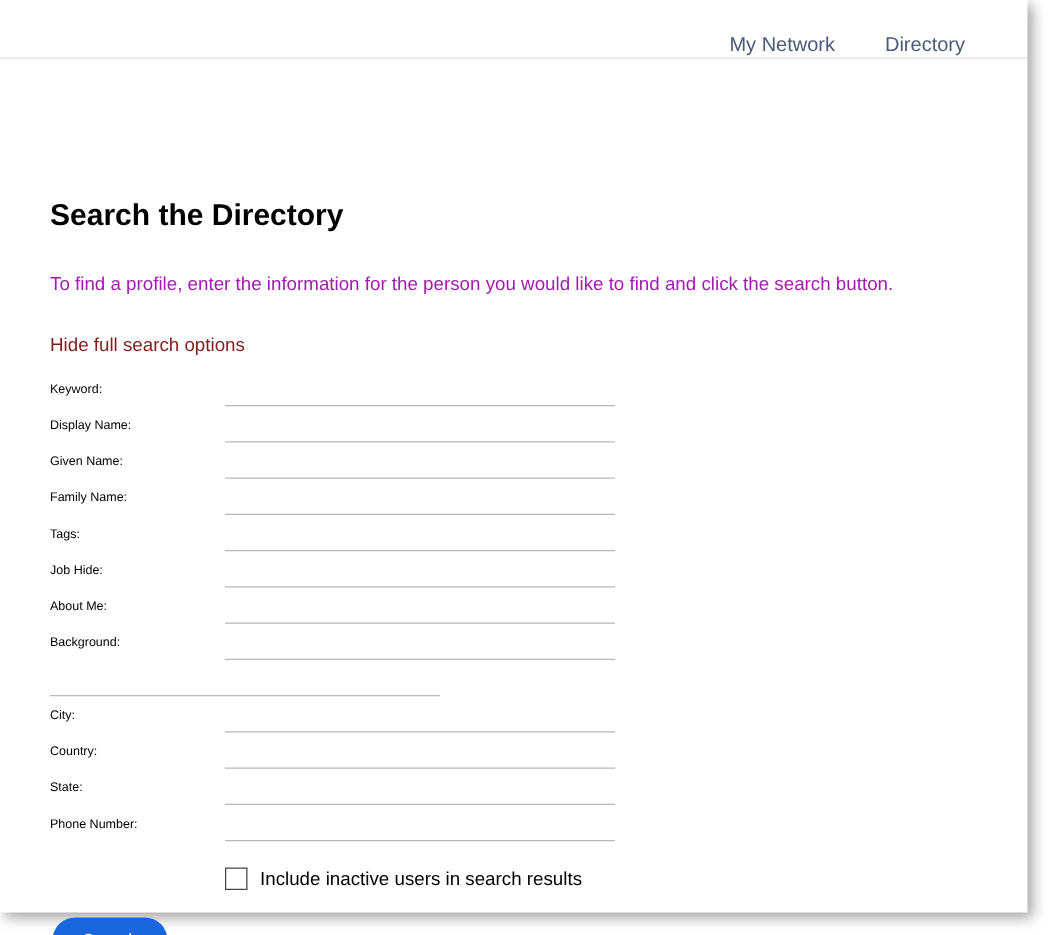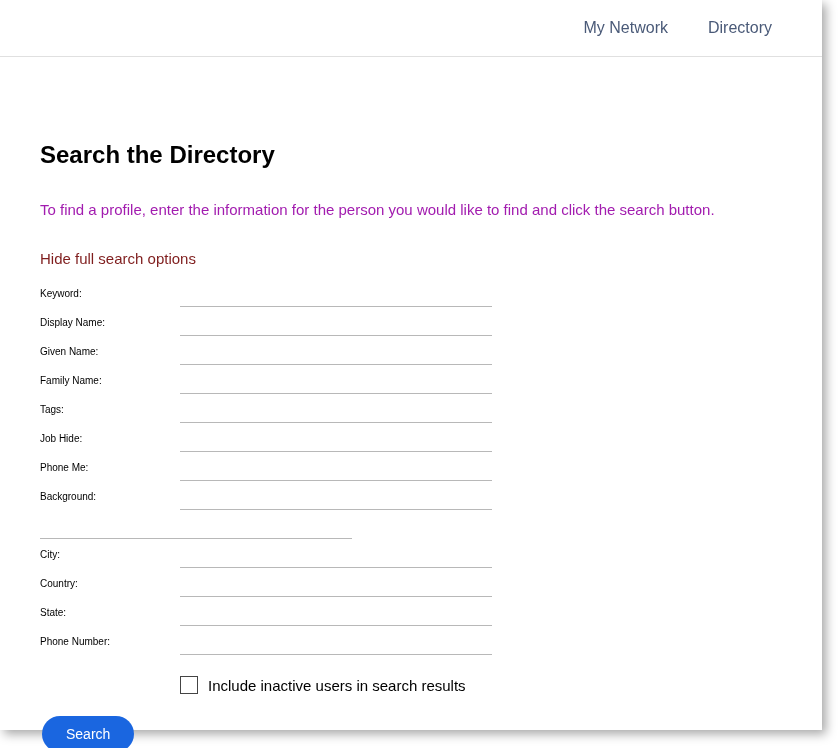--- a/index.html
+++ b/index.html
@@ -11,42 +11,43 @@
     position: relative;
   }
   .page {
     width: 822px;
     height: 730px;
     background: #fff;
     box-shadow: 4px 4px 10px rgba(0,0,0,0.35);
     position: relative;
   }
   .top-nav {
-    height: 57px;
+    height: 47px;
     border-bottom: 1px solid #e0e0e0;
     display: flex;
     justify-content: flex-end;
-    align-items: center;
+    align-items: flex-end;
     padding-right: 50px;
     gap: 40px;
   }
   .top-nav a {
     color: #4a5a78;
     font-size: 16px;
     text-decoration: none;
     cursor: pointer;
   }
   .content {
     padding: 84px 0 0 40px;
   }
   h1 {
     font-size: 24px;
     font-weight: 700;
     color: #000;
     margin-bottom: 32px;
+    margin-top: 28px;
   }
   .instructions {
     font-size: 15px;
     color: #a21caf;
     margin-bottom: 32px;
   }
   .toggle-link {
     color: #7f1d1d;
     font-size: 15px;
     text-decoration: none;
@@ -139,21 +140,21 @@
     </div>
     <div class="form-row">
       <label class="form-label">Tags:</label>
       <input class="form-input" type="text" value="" style="">
     </div>
     <div class="form-row">
       <label class="form-label">Job Hide:</label>
       <input class="form-input" type="text" value="" style="">
     </div>
     <div class="form-row">
-      <label class="form-label">Phone Me:</label>
+      <label class="form-label">About Me:</label>
       <input class="form-input" type="text" value="" style="">
     </div>
     <div class="form-row">
       <label class="form-label">Background:</label>
       <input class="form-input" type="text" value="" style="">
     </div>
     <div class="form-row">
       <input class="form-input" type="text" value="" style="">
     </div>
     <div class="form-row">

